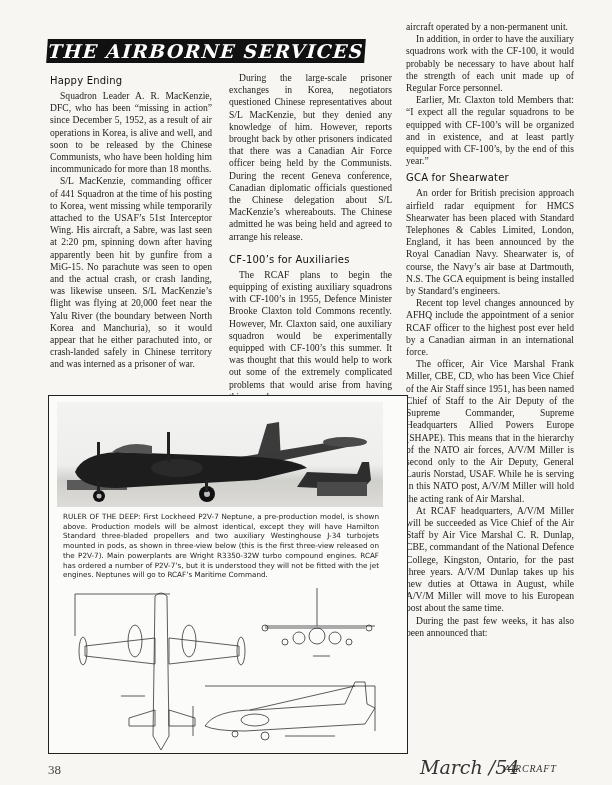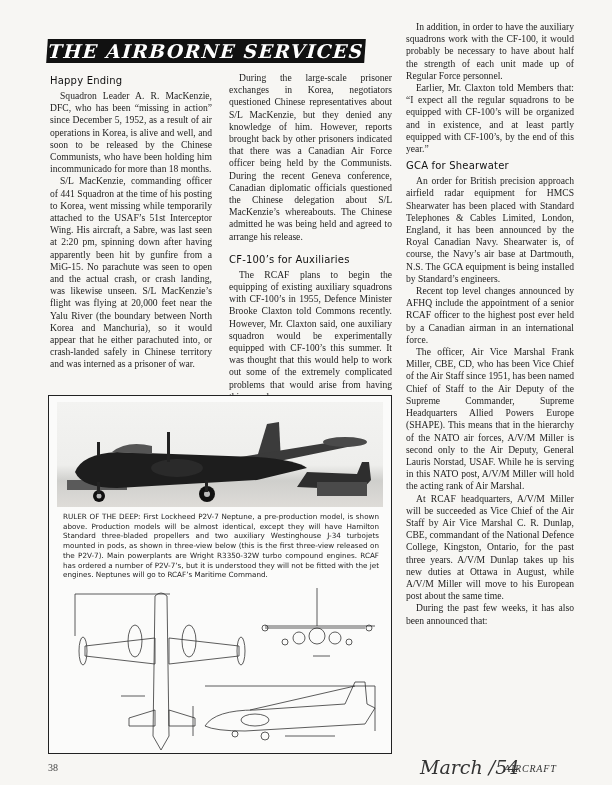--- a/index.html
+++ b/index.html
@@ -20,32 +20,33 @@
   .h2 {
     font-family:"DejaVu Sans", sans-serif; font-size:10px; line-height:17px;
     margin:2px 0 1px 0; color:#111; letter-spacing:0.2px;
   }
   .c1 { left:50px; top:70px; width:162px; }
   .c2 { left:229px; top:72px; width:163px; }
   .c3 { left:406px; top:21px; width:168px; }
   .figure {
     left:48px; top:395px; width:342px; height:357px; border:1.5px solid #222;
     background:#fbfbfa;
+    padding-left:16px;
   }
   .photo {
     position:absolute; left:8px; top:6px; width:326px; height:105px;
     background:linear-gradient(#f3f3f1 0%, #eeeeec 60%, #cfcfcc 75%, #dedcd8 100%);
   }
   .caption {
     position:absolute; left:14px; top:116px; width:316px;
     font-family:"DejaVu Sans", sans-serif; font-size:7.2px; line-height:9.7px;
     text-align:justify; color:#1b1b1b;
   }
   .drawing { position:absolute; left:6px; top:190px; width:330px; height:164px; }
-  .pageno { left:48px; top:762px; font-size:10px; color:#444; }
+  .pageno { left:48px; top:762px; font-size:13px; color:#444; }
   .sig { left:420px; top:756px; font-family:"DejaVu Serif", serif; font-style:italic; font-size:19px; color:#333; }
   .magname { left:504px; top:763px; font-family:"Liberation Serif", serif; font-style:italic; font-size:10px; letter-spacing:0.8px; color:#333; }
 </style>
 </head>
 <body>
 
 <div class="abs banner">
   <span>THE AIRBORNE SERVICES</span>
 </div>
 
@@ -55,20 +56,21 @@
   <p>S/L MacKenzie, commanding officer of 441 Squadron at the time of his posting to Korea, went missing while temporarily attached to the USAF’s 51st Interceptor Wing. His aircraft, a Sabre, was last seen at 2:20 pm, spinning down after having apparently been hit by gunfire from a MiG-15. No parachute was seen to open and the actual crash, or crash landing, was likewise unseen. S/L MacKenzie’s flight was flying at 20,000 feet near the Yalu River (the boundary between North Korea and Manchuria), so it would appear that he either parachuted into, or crash-landed safely in Chinese territory and was interned as a prisoner of war.</p>
 </div>
 
 <div class="abs col c2">
   <p>During the large-scale prisoner exchanges in Korea, negotiators questioned Chinese representatives about S/L MacKenzie, but they denied any knowledge of him. However, reports brought back by other prisoners indicated that there was a Canadian Air Force officer being held by the Communists. During the recent Geneva conference, Canadian diplomatic officials questioned the Chinese delegation about S/L MacKenzie’s whereabouts. The Chinese admitted he was being held and agreed to arrange his release.</p>
   <div class="h2" style="margin-top:8px;">CF-100’s for Auxiliaries</div>
   <p>The RCAF plans to begin the equipping of existing auxiliary squadrons with CF-100’s in 1955, Defence Minister Brooke Claxton told Commons recently. However, Mr. Claxton said, one auxiliary squadron would be experimentally equipped with CF-100’s this summer. It was thought that this would help to work out some of the extremely complicated problems that would arise from having this complex</p>
 </div>
 
 <div class="abs col c3">
+  <p class="noindent">aircraft operated by a non-permanent unit.</p>
   <p>In addition, in order to have the auxiliary squadrons work with the CF-100, it would probably be necessary to have about half the strength of each unit made up of Regular Force personnel.</p>
   <p>Earlier, Mr. Claxton told Members that: “I expect all the regular squadrons to be equipped with CF-100’s will be organized and in existence, and at least partly equipped with CF-100’s, by the end of this year.”</p>
   <div class="h2">GCA for Shearwater</div>
   <p>An order for British precision approach airfield radar equipment for HMCS Shearwater has been placed with Standard Telephones &amp; Cables Limited, London, England, it has been announced by the Royal Canadian Navy. Shearwater is, of course, the Navy’s air base at Dartmouth, N.S. The GCA equipment is being installed by Standard’s engineers.</p>
   <p>Recent top level changes announced by AFHQ include the appointment of a senior RCAF officer to the highest post ever held by a Canadian airman in an international force.</p>
   <p>The officer, Air Vice Marshal Frank Miller, CBE, CD, who has been Vice Chief of the Air Staff since 1951, has been named Chief of Staff to the Air Deputy of the Supreme Commander, Supreme Headquarters Allied Powers Europe (SHAPE). This means that in the hierarchy of the NATO air forces, A/V/M Miller is second only to the Air Deputy, General Lauris Norstad, USAF. While he is serving in this NATO post, A/V/M Miller will hold the acting rank of Air Marshal.</p>
   <p>At RCAF headquarters, A/V/M Miller will be succeeded as Vice Chief of the Air Staff by Air Vice Marshal C. R. Dunlap, CBE, commandant of the National Defence College, Kingston, Ontario, for the past three years. A/V/M Dunlap takes up his new duties at Ottawa in August, while A/V/M Miller will move to his European post about the same time.</p>
   <p>During the past few weeks, it has also been announced that:</p>
 </div>
 

